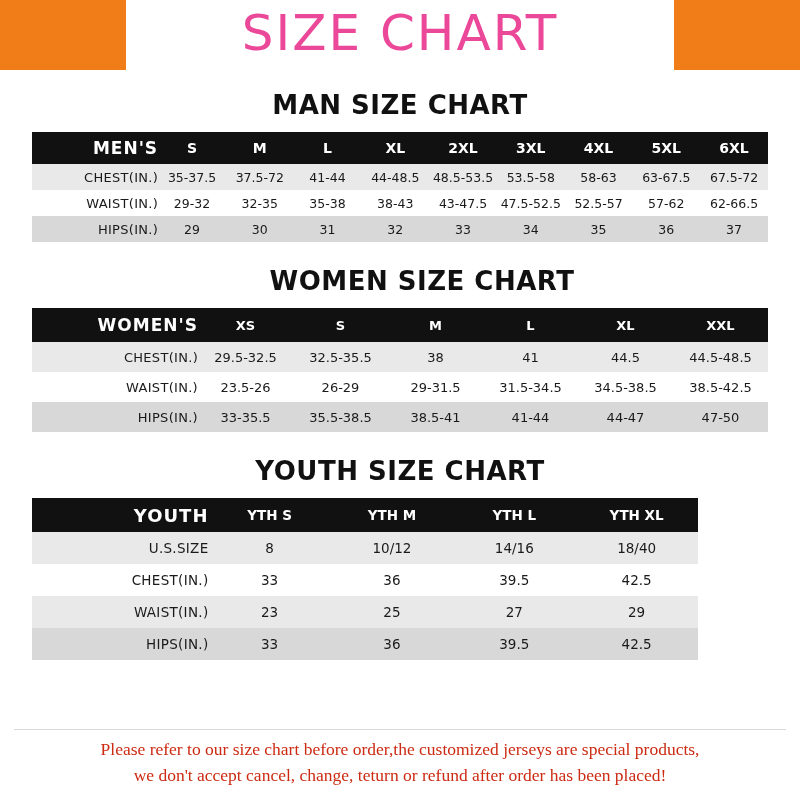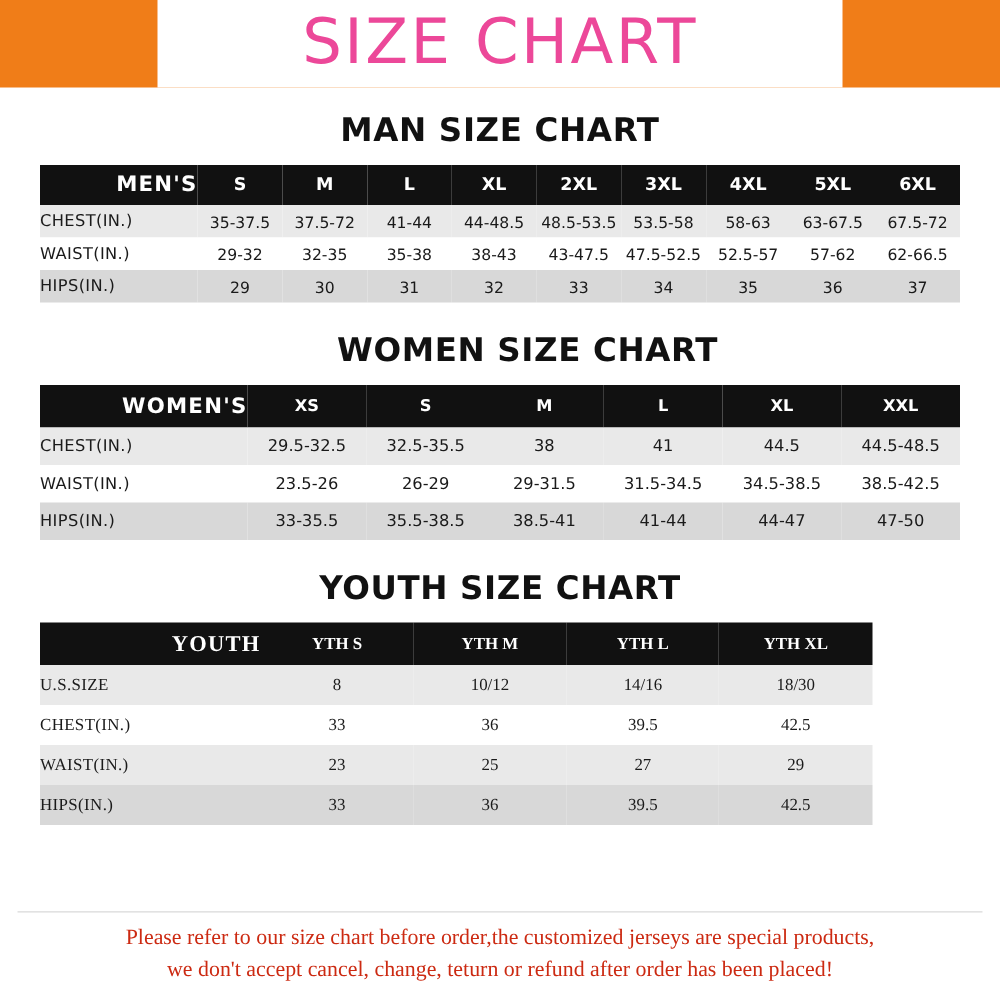--- a/index.html
+++ b/index.html
@@ -81,21 +81,21 @@
     height: 32px;
     font-size: 14px;
   }
   .chart .hdr-row td.rowlabel {
     text-align: right;
     padding-left: 26px;
     font-size: 17px;
     letter-spacing: 1px;
   }
   .chart td.rowlabel {
-    text-align: left;
+    text-align: right;
     font-size: 13px;
     letter-spacing: 0.3px;
   }
   .chart .band-light td { background: #e9e9e9; }
   .chart .band-white td { background: #ffffff; }
   .chart .band-mid td { background: #d8d8d8; }
 
   
   #men-chart { width: 736px; }
   #men-chart col.c0 { width: 126px; }
@@ -106,21 +106,21 @@
   #women-chart col.c0 { width: 166px; }
   #women-chart col.cx { width: 95px; }
 
   
   #youth-chart { width: 736px; }
   #youth-chart col.c0 { width: 176px; }
   #youth-chart col.cx { width: 122px; }
   #youth-chart col.cpad { width: 70px; }
   #youth-chart td.pad { background: inherit; }
   #youth-chart .hdr-row td { height: 34px; }
-  #youth-chart td { height: 32px; font-size: 13.5px; font-family: Liberation Serif, serif; }
+  #youth-chart td { height: 32px; font-size: 13.5px; }
   #youth-chart .hdr-row td.rowlabel { font-size: 18px; }
   #youth-chart td.rowlabel { font-size: 13.5px; }
 
   #women-chart .hdr-row td { height: 34px; }
   #women-chart td { height: 30px; font-size: 13px; }
   #women-chart .hdr-row td.rowlabel { font-size: 17px; }
 
   
   .note {
     position: absolute;
@@ -290,21 +290,21 @@
         <td>YTH M</td>
         <td>YTH L</td>
         <td>YTH XL</td>
         <td class="pad"></td>
       </tr>
       <tr class="band-light">
         <td class="rowlabel">U.S.SIZE</td>
         <td>8</td>
         <td>10/12</td>
         <td>14/16</td>
-        <td>18/30</td>
+        <td>18/40</td>
         <td class="pad"></td>
       </tr>
       <tr class="band-white">
         <td class="rowlabel">CHEST(IN.)</td>
         <td>33</td>
         <td>36</td>
         <td>39.5</td>
         <td>42.5</td>
         <td class="pad"></td>
       </tr>

